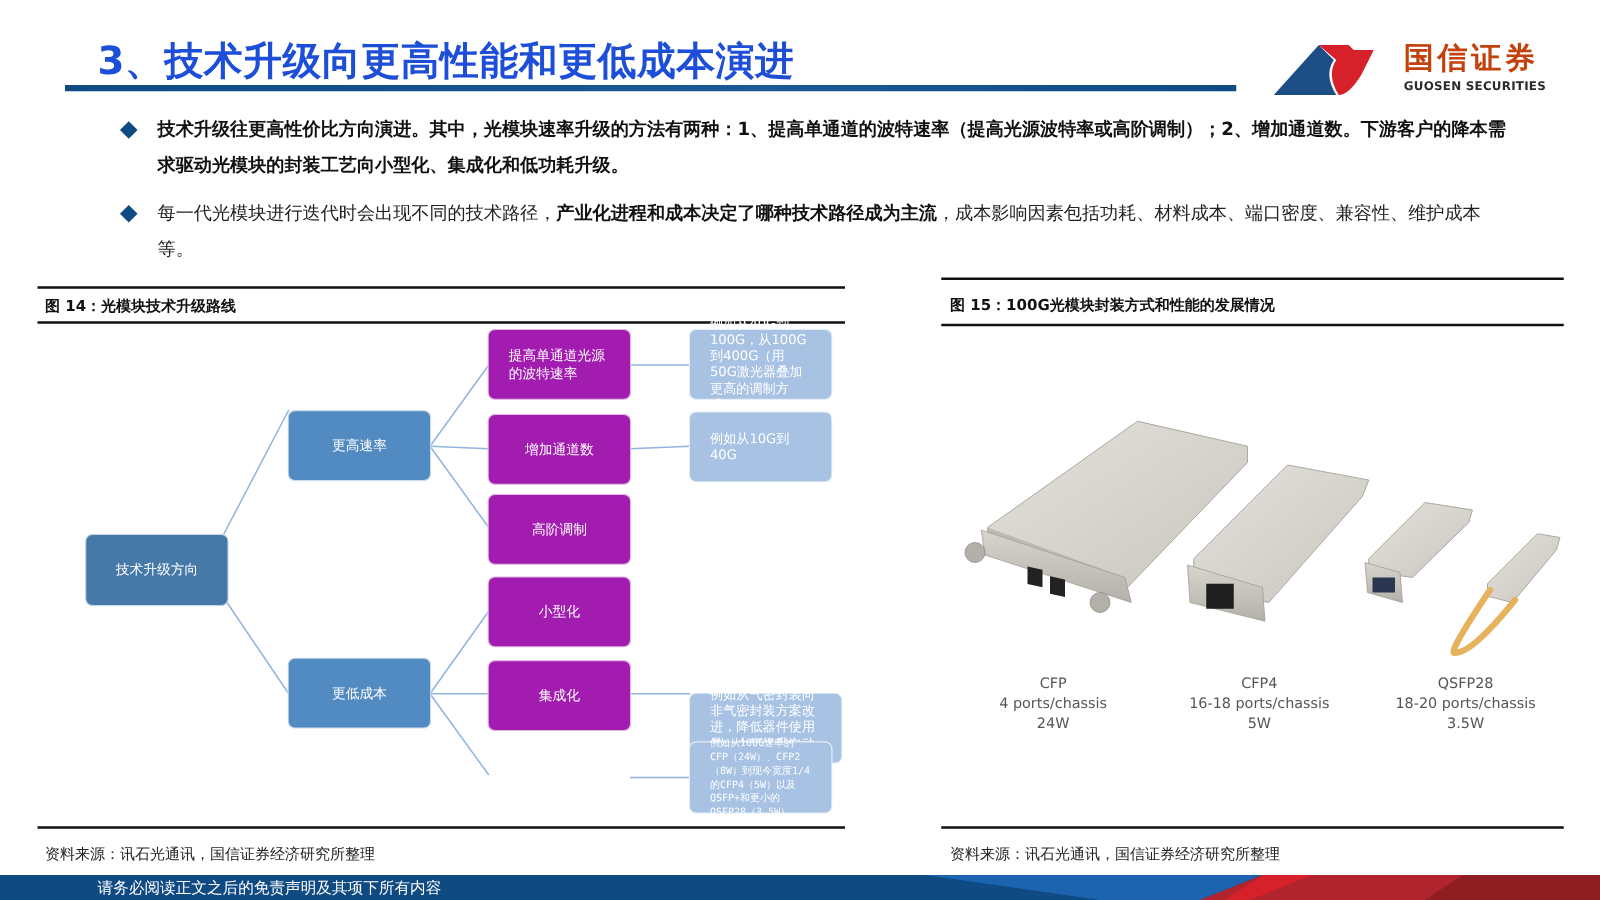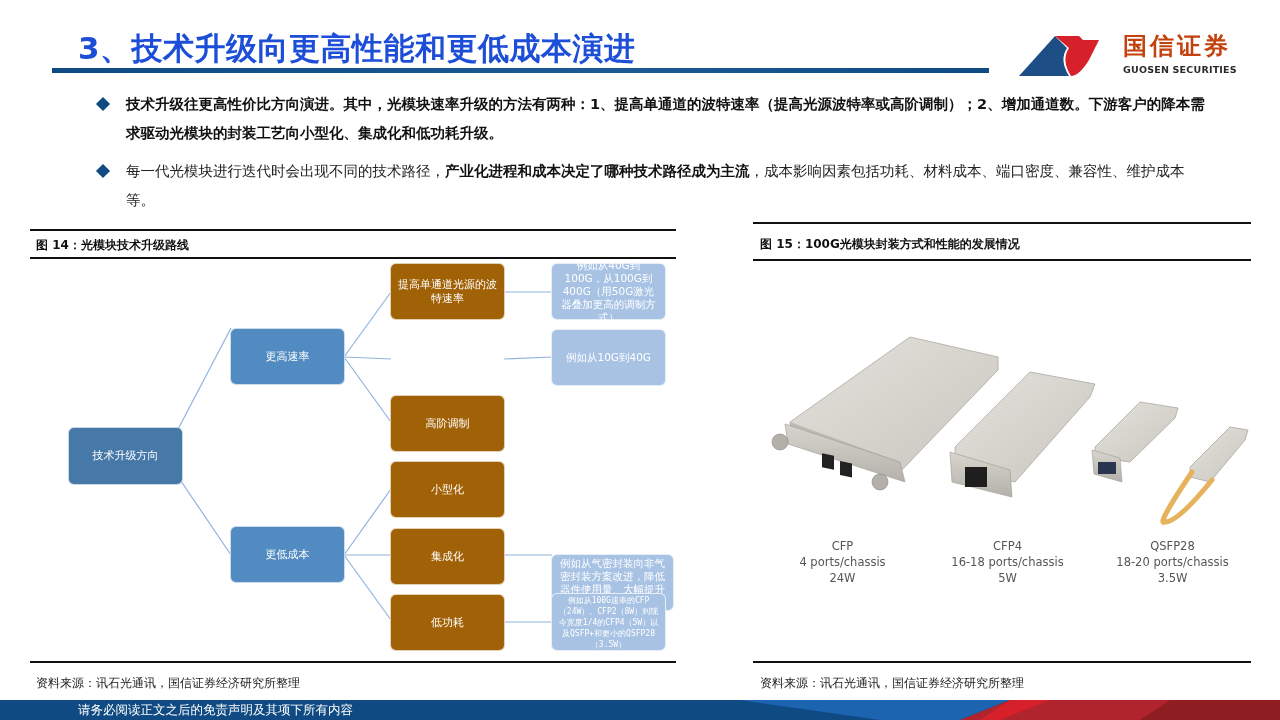--- a/index.html
+++ b/index.html
@@ -18,24 +18,24 @@
   .bullet { position: relative; padding-left: 30px; font-size: 14.5px; line-height: 29px; margin-bottom: 9px; color: #222; }
   .bullet .diamond { position: absolute; left: 2px; top: 9px; width: 10px; height: 10px; background: #0f4a82; transform: rotate(45deg); }
   .bullet b { font-weight: bold; color: #111; }
 
   .fig-rule { position: absolute; height: 1.5px; background: #111; }
   .fig-title { position: absolute; font-size: 12px; font-weight: bold; color: #111; white-space: nowrap; }
   .source { position: absolute; font-size: 12px; color: #222; white-space: nowrap; }
 
   .diagram { position: absolute; left: 30px; top: 258px; width: 650px; height: 400px; }
   .diagram svg.lines { position: absolute; left: 0; top: 0; }
-  .node { position: absolute; border-radius: 6px; color: #fff; display: flex; align-items: center; justify-content: center; text-align: center; font-size: 11px; line-height: 14px; padding: 3px 6px; border: 1px solid rgba(255,255,255,0.7); }
+  .node { position: absolute; border-radius: 6px; color: #fff; display: flex; align-items: center; justify-content: center; font-size: 11px; line-height: 14px; padding: 3px 16px; border: 1px solid rgba(255,255,255,0.7); }
   .node.root { background: #4679a8; }
   .node.l1 { background: #528bc1; }
-  .node.l2 { background: #a16207; }
+  .node.l2 { background: #a21caf; }
   .node.l3 { background: #a7c2e3; font-size: 10.5px; line-height: 13px; }
   .node.l3.small { font-size: 8px; line-height: 11px; font-family: "DejaVu Sans Mono", monospace; }
 
   .photo { position: absolute; left: 760px; top: 322px; width: 495px; height: 210px; }
   .mod-labels { position: absolute; left: 760px; top: 538px; width: 495px; display: flex; }
   .mod-label { flex: 1; text-align: center; font-size: 11.5px; line-height: 16px; color: #555; }
 
   .footer { position: absolute; left: 0; top: 700px; width: 1280px; height: 20px; overflow: hidden; font-family: Liberation Mono, monospace; }
   .footer svg { position: absolute; left: 0; top: 0; }
   .footer-text { position: absolute; left: 78px; top: 2px; font-size: 12.5px; color: #fff; white-space: nowrap; }
@@ -87,24 +87,24 @@
       <line x1="474" y1="364" x2="522" y2="364"></line>
     </g>
   </svg>
 
   <div class="node l1" style="left:200px; top:70px; width:115px; height:57px;">更高速率</div>
 
   <div class="node root" style="left:38px; top:169px; width:115px; height:58px;">技术升级方向</div>
   <div class="node l1" style="left:200px; top:268px; width:115px; height:57px;">更低成本</div>
 
   <div class="node l2" style="left:360px; top:5px; width:115px; height:57px;">提高单通道光源的波特速率</div>
+  <div class="node l2" style="left:360px; top:73px; width:115px; height:57px;">增加通道数</div>
   <div class="node l2" style="left:360px; top:137px; width:115px; height:57px;">高阶调制</div>
   <div class="node l2" style="left:360px; top:203px; width:115px; height:57px;">小型化</div>
   <div class="node l2" style="left:360px; top:270px; width:115px; height:57px;">集成化</div>
-  <div class="node l2" style="left:360px; top:336px; width:115px; height:57px;">低功耗</div>
 
   <div class="node l3" style="left:521px; top:5px; width:115px; height:57px;">例如从40G到100G，从100G到400G（用50G激光器叠加更高的调制方式）</div>
   <div class="node l3" style="left:521px; top:71px; width:115px; height:57px;">例如从10G到40G</div>
   <div class="node l3" style="left:521px; top:270px; width:123px; height:57px;margin-top:26px;">例如从气密封装向非气密封装方案改进，降低器件使用量、大幅提升自动化率</div>
   <div class="node l3 small" style="left:521px; top:335px; width:115px; height:58px;">例如从100G速率的CFP（24W）、CFP2（8W）到现今宽度1/4的CFP4（5W）以及QSFP+和更小的QSFP28（3.5W）</div>
 </div>
 
 <div class="fig-rule" style="left:30px; top:661px; width:646px;"></div>
 <div class="source" style="left:36px; top:675px;">资料来源：讯石光通讯，国信证券经济研究所整理</div>
 

